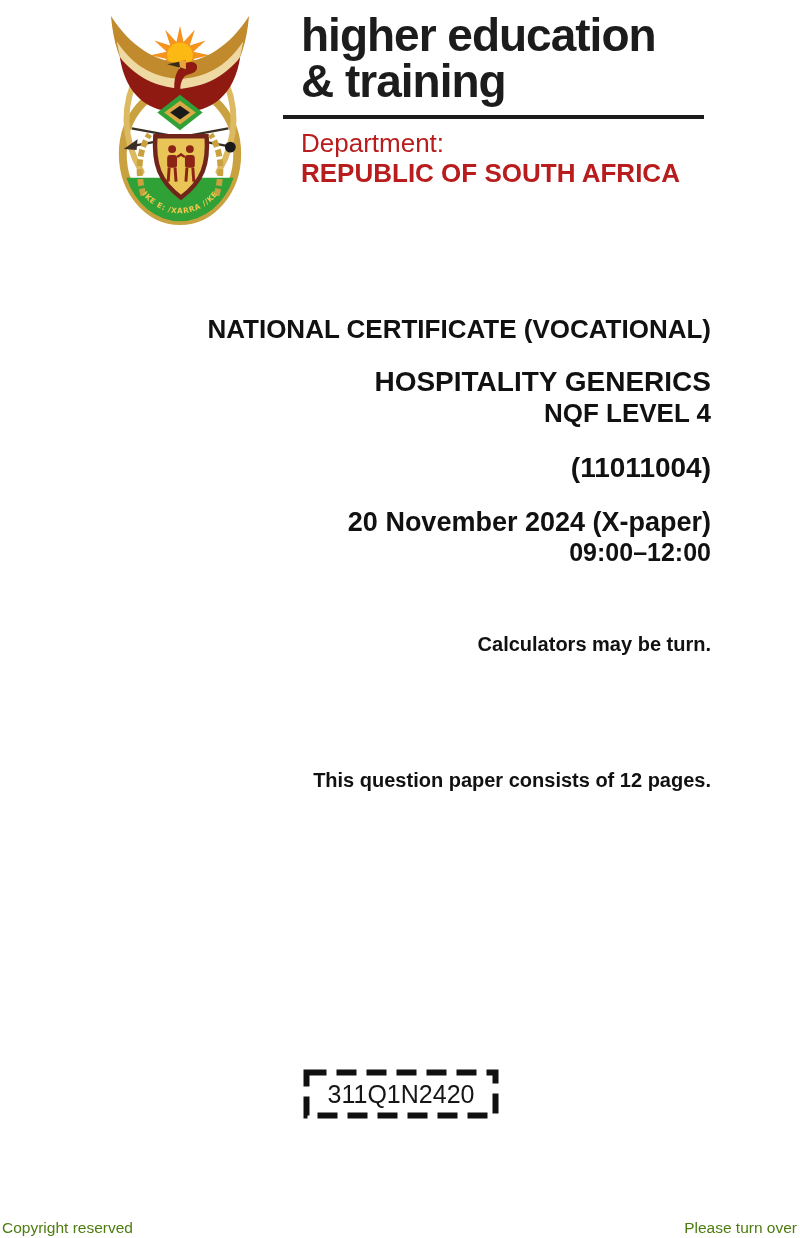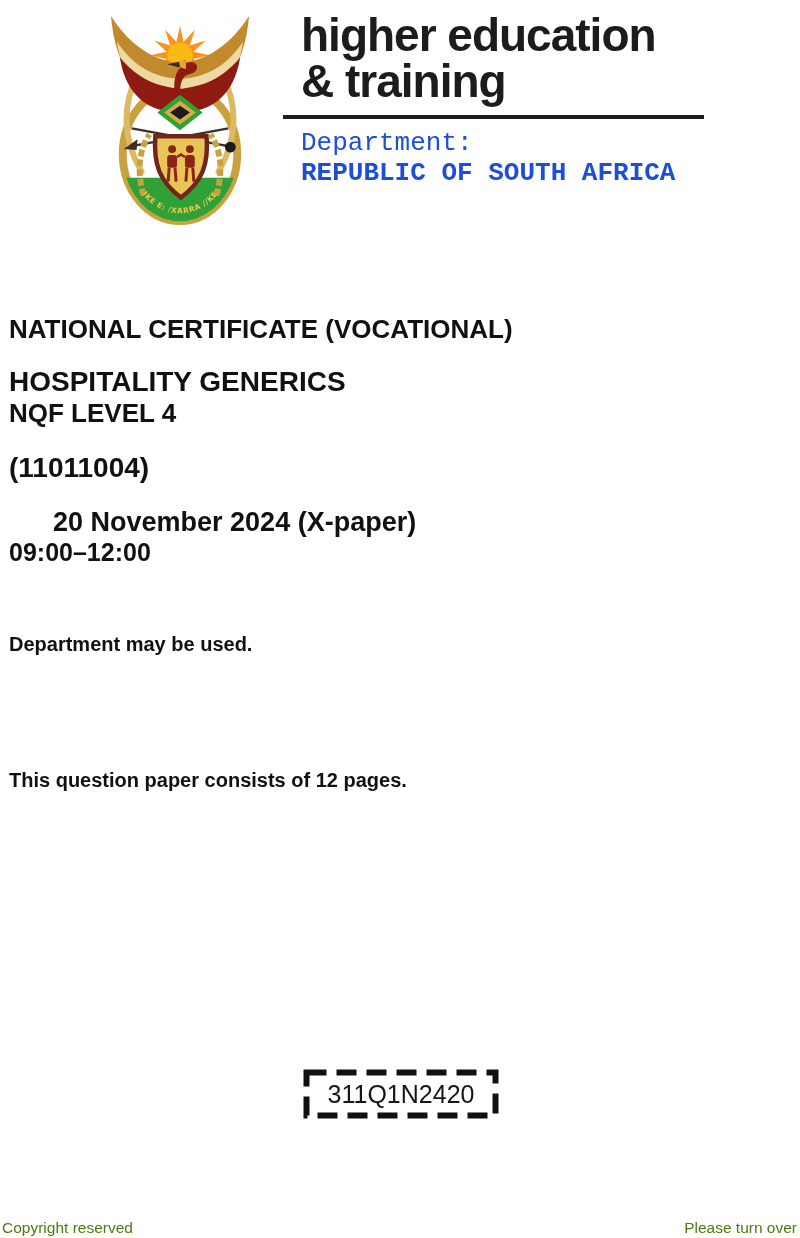--- a/index.html
+++ b/index.html
@@ -35,30 +35,29 @@
     color: #1c1c1c;
   }
   .logo-rule {
     margin: 11px 0 9px -18px;
     width: 421px; height: 4px;
     background: #1c1c1c;
   }
   .dept-line {
     font-size: 26px;
     line-height: 30px;
-    color: #1d4ed8;
-    font-family: Liberation Mono, monospace;
+    color: #b91c1c;
   }
   .dept-line.bold { font-weight: 700; }
 
   
   .cline {
     position: absolute;
-    left: 9px; width: 696px;
-    text-align: left;
+    left: 15px; width: 696px;
+    text-align: right;
     line-height: 1.05;
     white-space: nowrap;
   }
   .t-cert   { top: 316px; font-size: 26px; font-weight: 700; }
   .t-subj   { top: 367px; font-size: 28px; font-weight: 700; }
   .t-nqf    { top: 400px; font-size: 26px; font-weight: 700; }
   .t-code   { top: 453px; font-size: 28px; font-weight: 700; }
   .t-date   { top: 508px; font-size: 27px; font-weight: 700; padding-left: 44px; }
   .t-time   { top: 539px; font-size: 25px; font-weight: 700; }
   .t-calc   { top: 634px; font-size: 20px; font-weight: 700; }
@@ -176,21 +175,21 @@
     <div class="dept-line">Department:</div>
     <div class="dept-line bold">REPUBLIC OF SOUTH AFRICA</div>
   </div>
 
   <div class="cline t-cert">NATIONAL CERTIFICATE (VOCATIONAL)</div>
   <div class="cline t-subj">HOSPITALITY GENERICS</div>
   <div class="cline t-nqf">NQF LEVEL 4</div>
   <div class="cline t-code">(11011004)</div>
   <div class="cline t-date">20 November 2024 (X-paper)</div>
   <div class="cline t-time">09:00–12:00</div>
-  <div class="cline t-calc">Department may be used.</div>
+  <div class="cline t-calc">Calculators may be turn.</div>
   <div class="cline t-pages">This question paper consists of 12 pages.</div>
 
   <div class="code-box">
     <svg viewBox="0 0 196 50" xmlns="http://www.w3.org/2000/svg">
       <rect x="3.5" y="3.5" width="189" height="43" fill="none" stroke="#101010" stroke-width="6" stroke-dasharray="20 10"></rect>
     </svg>
     <span class="code-text">311Q1N2420</span>
   </div>
 
   <div class="footer-left">Copyright reserved</div>

